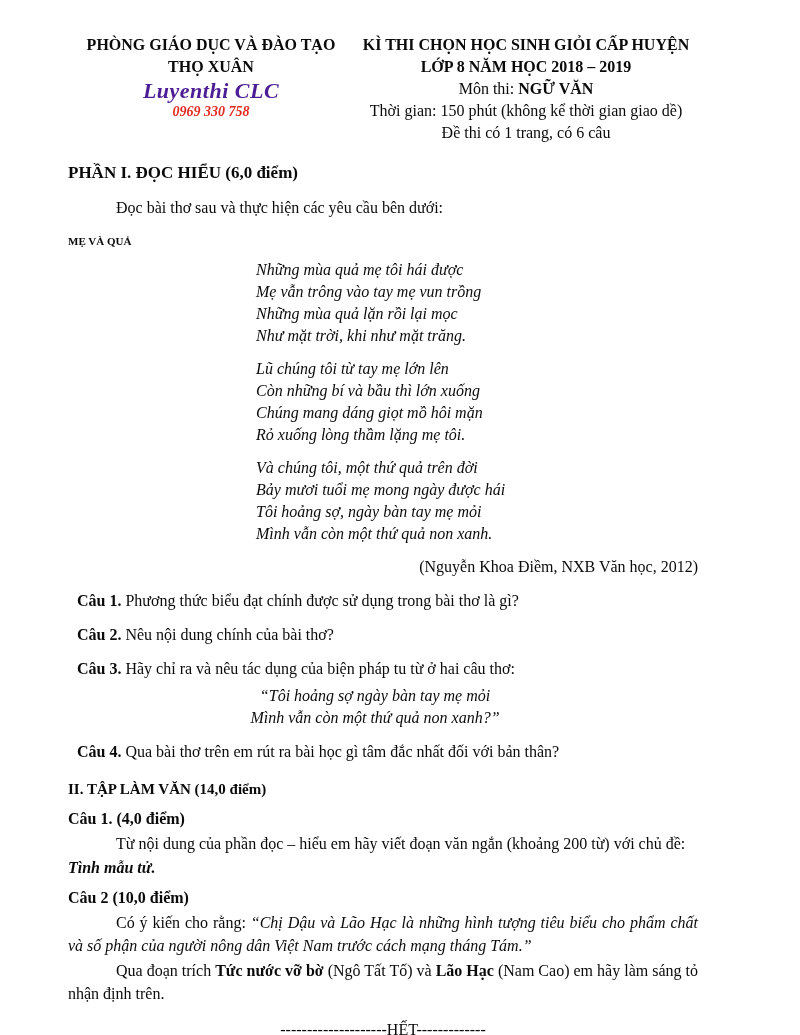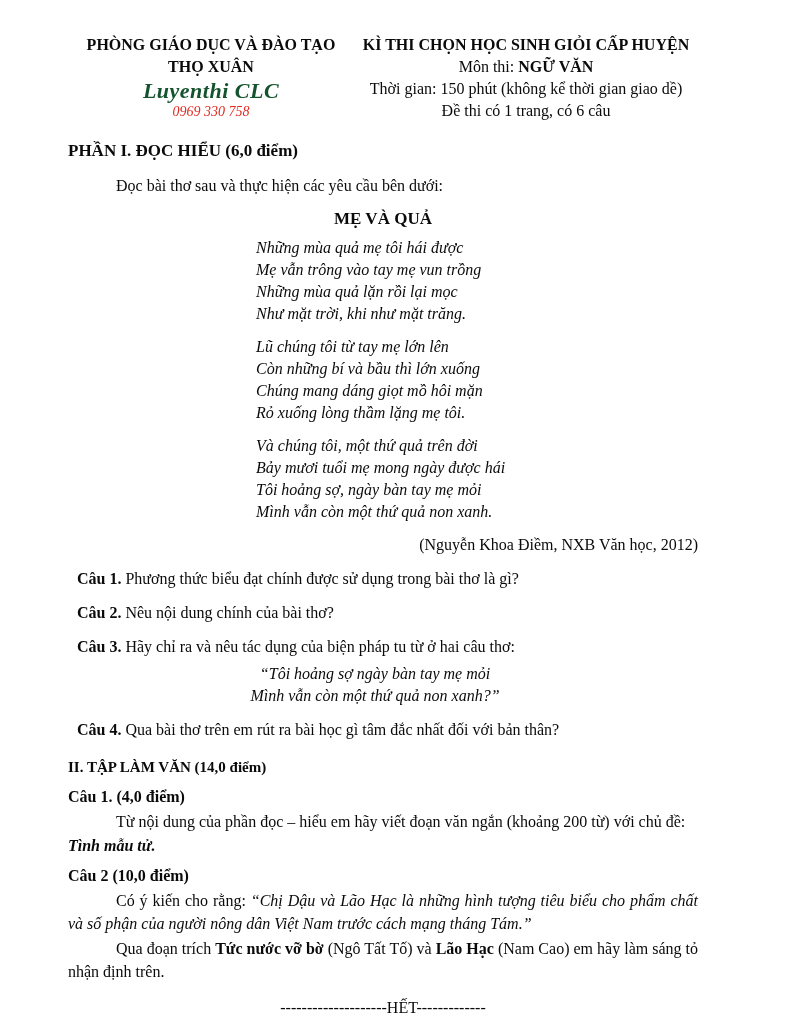--- a/index.html
+++ b/index.html
@@ -39,42 +39,42 @@
   .h-bold { font-weight: bold; }
   .logo {
     font-weight: bold;
     font-style: italic;
     font-size: 22px;
     line-height: 24px;
     letter-spacing: 0.5px;
     margin-top: 1px;
   }
   .logo-phone {
-    font-weight: normal;
+    font-weight: bold;
     font-style: italic;
     font-size: 14px;
     line-height: 17px;
     text-align: center;
   }
   
   .sec-heading {
     font-weight: bold;
     font-size: 17px;
     line-height: 22px;
     margin-top: 18px;
   }
   .intro {
     margin: 13px 0 0 0;
     text-indent: 48px;
     line-height: 22px;
   }
   .poem-title {
-    text-align: center;
-    font-weight: bold;
-    font-size: 17px;
+    text-align: left;
+    font-weight: bold;
+    font-size: 11px;
     margin-top: 11px;
     line-height: 22px;
   }
   .poem {
     margin: 7px 0 0 188px;
     font-style: italic;
     line-height: 22px;
   }
   .stanza { margin-bottom: 11px; }
   .attribution {
@@ -126,25 +126,26 @@
 </style>
 </head>
 <body>
 
 <div class="page">
 
   <div class="header">
     <div class="header-left">
       <div class="h-bold">PHÒNG GIÁO DỤC VÀ ĐÀO TẠO</div>
       <div class="h-bold">THỌ XUÂN</div>
-      <div class="logo" style="color:#14532d">Luyenthi CLC</div>
+      <div class="logo" style="color:#4c1d95">Luyenthi CLC</div>
       <div class="logo-phone" style="color:#e22a21">0969 330 758</div>
     </div>
     <div class="header-right">
       <div class="h-bold">KÌ THI CHỌN HỌC SINH GIỎI CẤP HUYỆN</div>
+      <div class="h-bold">LỚP 8 NĂM HỌC 2018 – 2019</div>
       <div><span>Môn thi: </span><span class="h-bold">NGỮ VĂN</span></div>
       <div>Thời gian: 150 phút (không kể thời gian giao dề)</div>
       <div>Đề thi có 1 trang, có 6 câu</div>
     </div>
   </div>
 
   <div class="sec-heading">PHẦN I. ĐỌC HIỂU (6,0 điểm)</div>
   <p class="intro">Đọc bài thơ sau và thực hiện các yêu cầu bên dưới:</p>
 
   <div class="poem-title">MẸ VÀ QUẢ</div>

